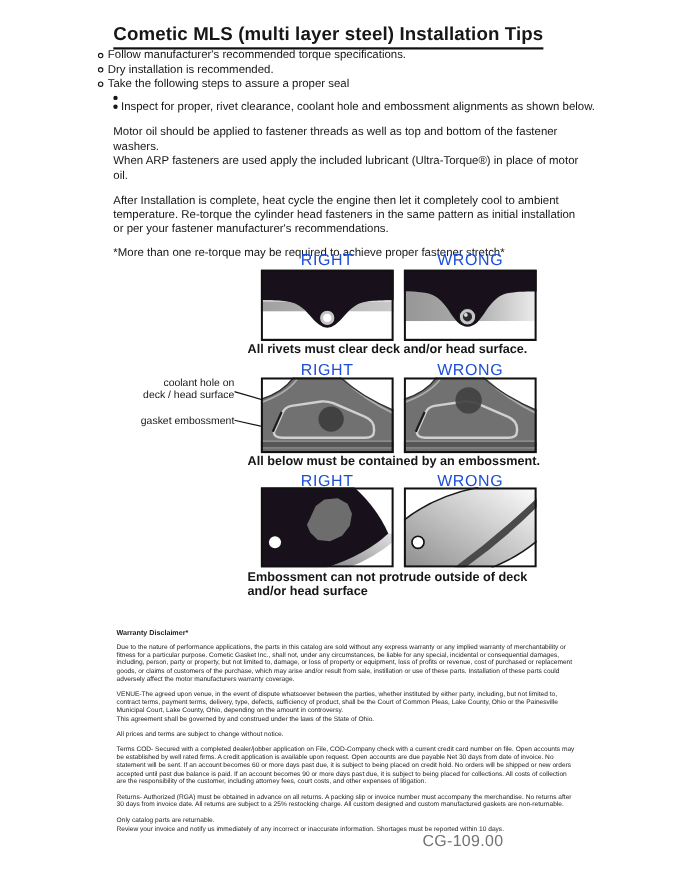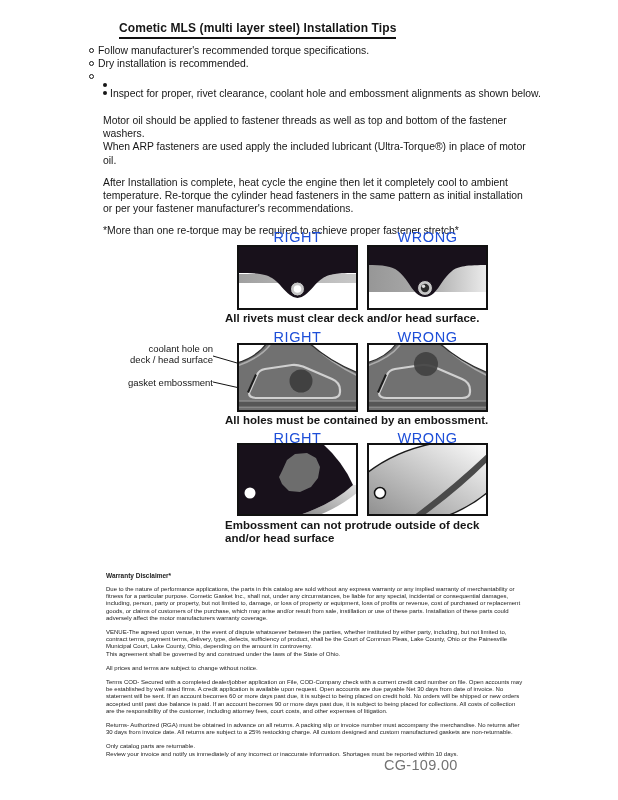--- a/index.html
+++ b/index.html
@@ -1,19 +1,19 @@
 <!DOCTYPE html>
 <html><head>
 <meta charset="utf-8">
 <style>
   html,body{margin:0;padding:0;background:#fff;}
   .page{position:relative;width:618px;height:800px;background:#ffffff;overflow:hidden;
         font-family:"Liberation Sans", sans-serif;color:#161616;}
   
-  .title{position:absolute;left:119px;top:21px;font-size:12px;font-weight:bold;
+  .title{position:absolute;left:103px;top:21px;font-size:17px;font-weight:bold;
          border-bottom:2px solid #111;padding-bottom:2px;letter-spacing:.1px;}
   
   .tips{position:absolute;left:89px;top:44px;width:480px;font-size:10.4px;line-height:13px;}
   .tip-row{display:flex;align-items:flex-start;}
   .tip-row.sub{padding-left:14px;}
   .b-open{flex:0 0 auto;width:3px;height:3px;border:1px solid #161616;border-radius:50%;margin:4px 4px 0 0;}
   .b-fill{flex:0 0 auto;width:4px;height:4px;background:#161616;border-radius:50%;margin:4px 3px 0 0;}
   
   .diesel{position:absolute;left:103px;top:114px;width:436px;}
   .diesel h2{margin:0 0 6px 0;font-size:12.5px;font-weight:bold;}
@@ -42,20 +42,21 @@
     <div class="tip-row">
       <span class="b-open"></span>
       <span>Follow manufacturer's recommended torque specifications.</span>
     </div>
     <div class="tip-row">
       <span class="b-open"></span>
       <span>Dry installation is recommended.</span>
     </div>
     <div class="tip-row">
       <span class="b-open"></span>
+      <span>Take the following steps to assure a proper seal</span>
     </div>
     <div class="tip-row sub">
       <span class="b-fill"></span>
     </div>
     <div class="tip-row sub">
       <span class="b-fill"></span>
       <span>Inspect for proper, rivet clearance, coolant hole and embossment alignments as shown below.</span>
     </div>
   </div>
 
@@ -145,21 +146,21 @@
     <path d="M12,50 L20,32 Q22,27 28,26 L55,22 Q60,21.5 66,23.5 L95,36 Q103,39.5 103,47 L103,49 Q103,55 95,55 L20,55 Q12,55 12,50 Z" fill="none" stroke="#d0d0d0" stroke-width="2.2" stroke-linejoin="round"></path>
     <path d="M11,49.5 L19,31.5" fill="none" stroke="#1d1d1d" stroke-width="2"></path>
     <circle cx="59" cy="21" r="12" fill="#414141" opacity="0.92"></circle>
     <rect x="0" y="57.5" width="121" height="1.2" fill="#9a9a9a"></rect>
     <rect x="0" y="58.7" width="121" height="5" fill="#565656"></rect>
     <rect x="0" y="63.7" width="121" height="1.2" fill="#8f8f8f"></rect>
     <rect x="0" y="64.9" width="121" height="4.1" fill="#6f6f6f"></rect>
     <rect x="1" y="1" width="119" height="67" fill="none" stroke="#111" stroke-width="2"></rect>
   </svg>
 
-  <div class="dg-caption" style="top:414px;">All holes must be contained by an embossment.</div>
+  <div class="dg-caption" style="top:414px;">All below must be contained by an embossment.</div>
 
   <div class="dg-label" style="left:237px;top:430px;">RIGHT</div>
   <div class="dg-label" style="left:367px;top:430px;">WRONG</div>
 
   <svg class="dg-box" style="left:237px;top:443px;" width="121" height="73" viewBox="0 0 121 73">
     <defs>
       <linearGradient id="g3r" x1="1" y1="0" x2="0" y2="1">
         <stop offset="0" stop-color="#e2e2e2"></stop>
           <stop offset="1" stop-color="#8a8a8a"></stop>
       </linearGradient>

